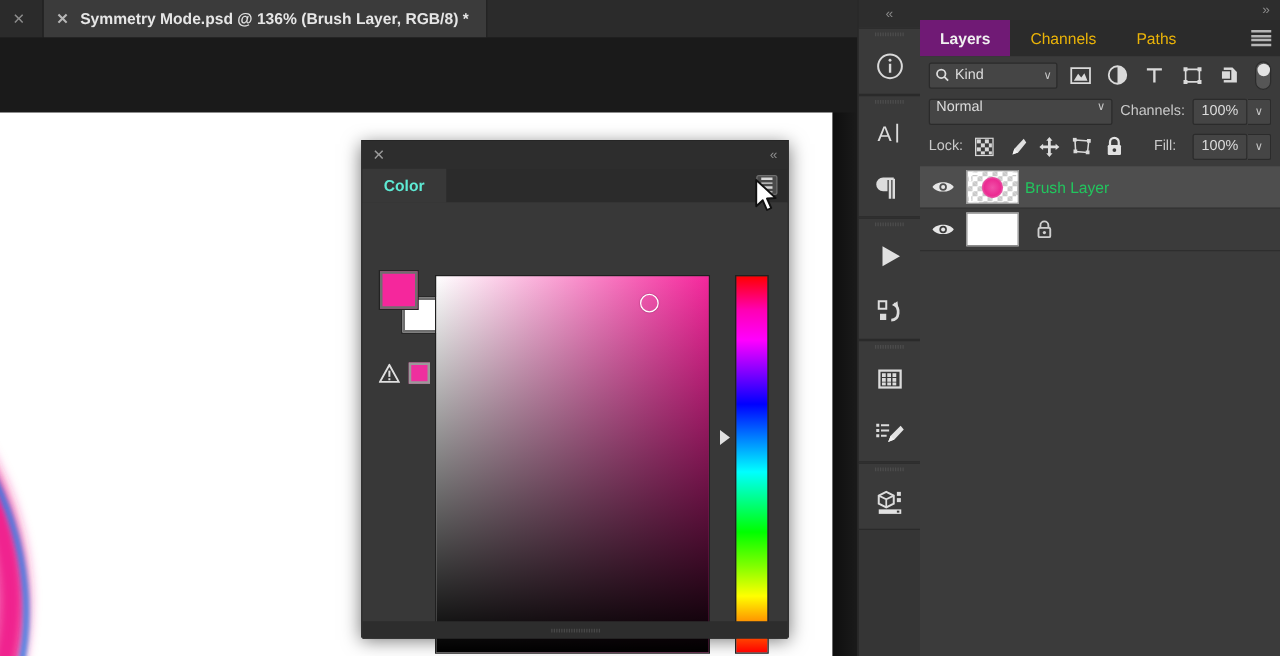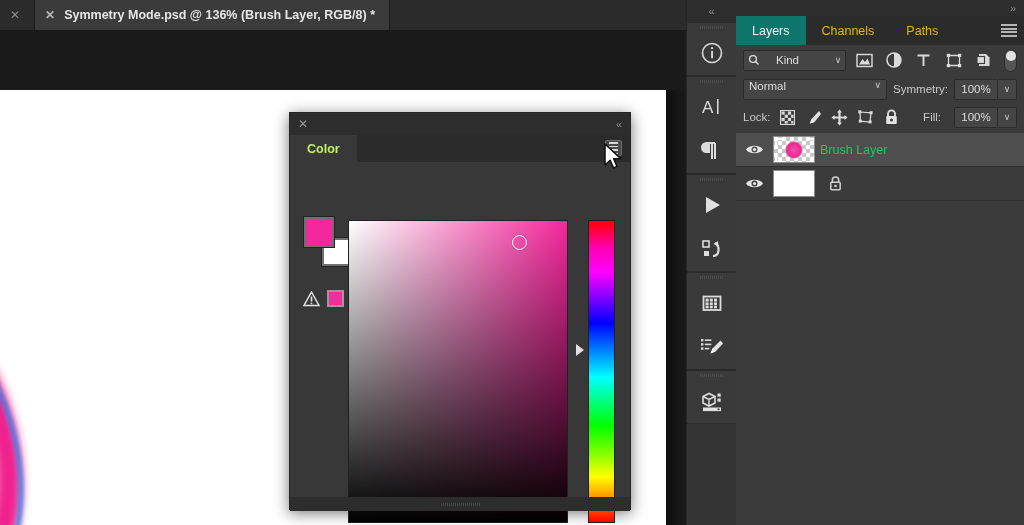--- a/index.html
+++ b/index.html
@@ -76,35 +76,35 @@
     padding-right: 8px; color: #8a8a8a; font-size: 11px; background: #2d2d2d;
   }
   #panel-tabs {
     height: 29px; background: #2b2b2b; display: flex; align-items: stretch;
     position: relative;
   }
   .panel-tab {
     display: flex; align-items: center; padding: 0 16px;
     font-size: 12.5px; color: #eab308; cursor: pointer;
   }
-  .panel-tab.active { background: #0f766e; color: #f0f0f0; font-weight: normal; }
+  .panel-tab.active { background: #701a75; color: #f0f0f0; font-weight: bold; }
   #panel-menu-btn {
     position: absolute; right: 7px; top: 8px; width: 16px; height: 13px;
     display: flex; flex-direction: column; justify-content: space-between; cursor: pointer;
   }
   #panel-menu-btn i { height: 2px; background: #b5b5b5; display: block; }
 
   #layers-body { background: #3b3b3b; height: 496px; position: relative; }
 
   .row { display: flex; align-items: center; padding: 0 7px; }
   #filter-row { height: 30px; gap: 6px; }
   #kind-select {
     display: flex; align-items: center; width: 108px; height: 21px;
     background: #454545; border: 1px solid #2b2b2b; border-radius: 2px;
-    padding: 0 4px; font-size: 11.5px; color: #dcdcdc; gap: 16px; cursor: pointer;
+    padding: 0 4px; font-size: 11.5px; color: #dcdcdc; gap: 4px; cursor: pointer;
   }
   #kind-select .caret { margin-left: auto; font-size: 9px; color: #c8c8c8; }
   .filter-icon { width: 25px; height: 22px; display: flex; align-items: center; justify-content: center; cursor: pointer; }
   .toggle-pill {
     width: 14px; height: 23px; border-radius: 7px; background: #565656;
     border: 1px solid #2c2c2c; position: relative; cursor: pointer; margin-left: 2px;
   }
   .toggle-pill b { position: absolute; left: 1px; top: 1px; width: 10px; height: 10px; border-radius: 50%; background: #e3e3e3; }
 
   #blend-row { height: 28px; gap: 6px; }
@@ -167,21 +167,21 @@
     height: 22px; background: #2d2d2d; display: flex; align-items: center;
     justify-content: space-between; padding: 0 8px;
   }
   #cp-close { color: #9a9a9a; font-size: 12px; cursor: pointer; line-height: 1; }
   #cp-collapse { color: #8e8e8e; font-size: 11px; cursor: pointer; }
   #cp-tabrow {
     height: 27px; background: #2b2b2b; display: flex; align-items: stretch; position: relative;
   }
   #cp-tab {
     display: flex; align-items: center; padding: 0 17px; background: #383838;
-    color: #bef264; font-size: 12.5px; font-weight: bold; cursor: pointer;
+    color: #5eead4; font-size: 12.5px; font-weight: bold; cursor: pointer;
   }
   #cp-menu-btn {
     position: absolute; right: 8px; top: 5px; width: 17px; height: 16px;
     background: #4a4a4a; border: 1px solid #6f6f6f; border-radius: 2px;
     display: flex; flex-direction: column; justify-content: center; gap: 2px;
     padding: 0 3px; cursor: pointer;
   }
   #cp-menu-btn i { height: 1.5px; background: #d8d8d8; display: block; }
   #cp-body { position: relative; height: 349px; background: #383838; }
 
@@ -518,21 +518,21 @@
         <div class="toggle-pill">
             <b></b>
           </div>
       </div>
 
       <div class="row" id="blend-row">
         <div id="blend-select">
           <span>Normal</span>
           <span class="caret">∨</span>
         </div>
-        <span class="lbl">Symmetry:</span>
+        <span class="lbl">Channels:</span>
         <div style="display:flex">
           <div class="num-box">100%</div>
           <div class="num-caret">∨</div>
         </div>
       </div>
 
       <div class="row" id="lock-row">
         <span class="lbl">Lock:</span>
         <div class="lock-icon">
           <svg width="15" height="15" viewBox="0 0 15 15">

